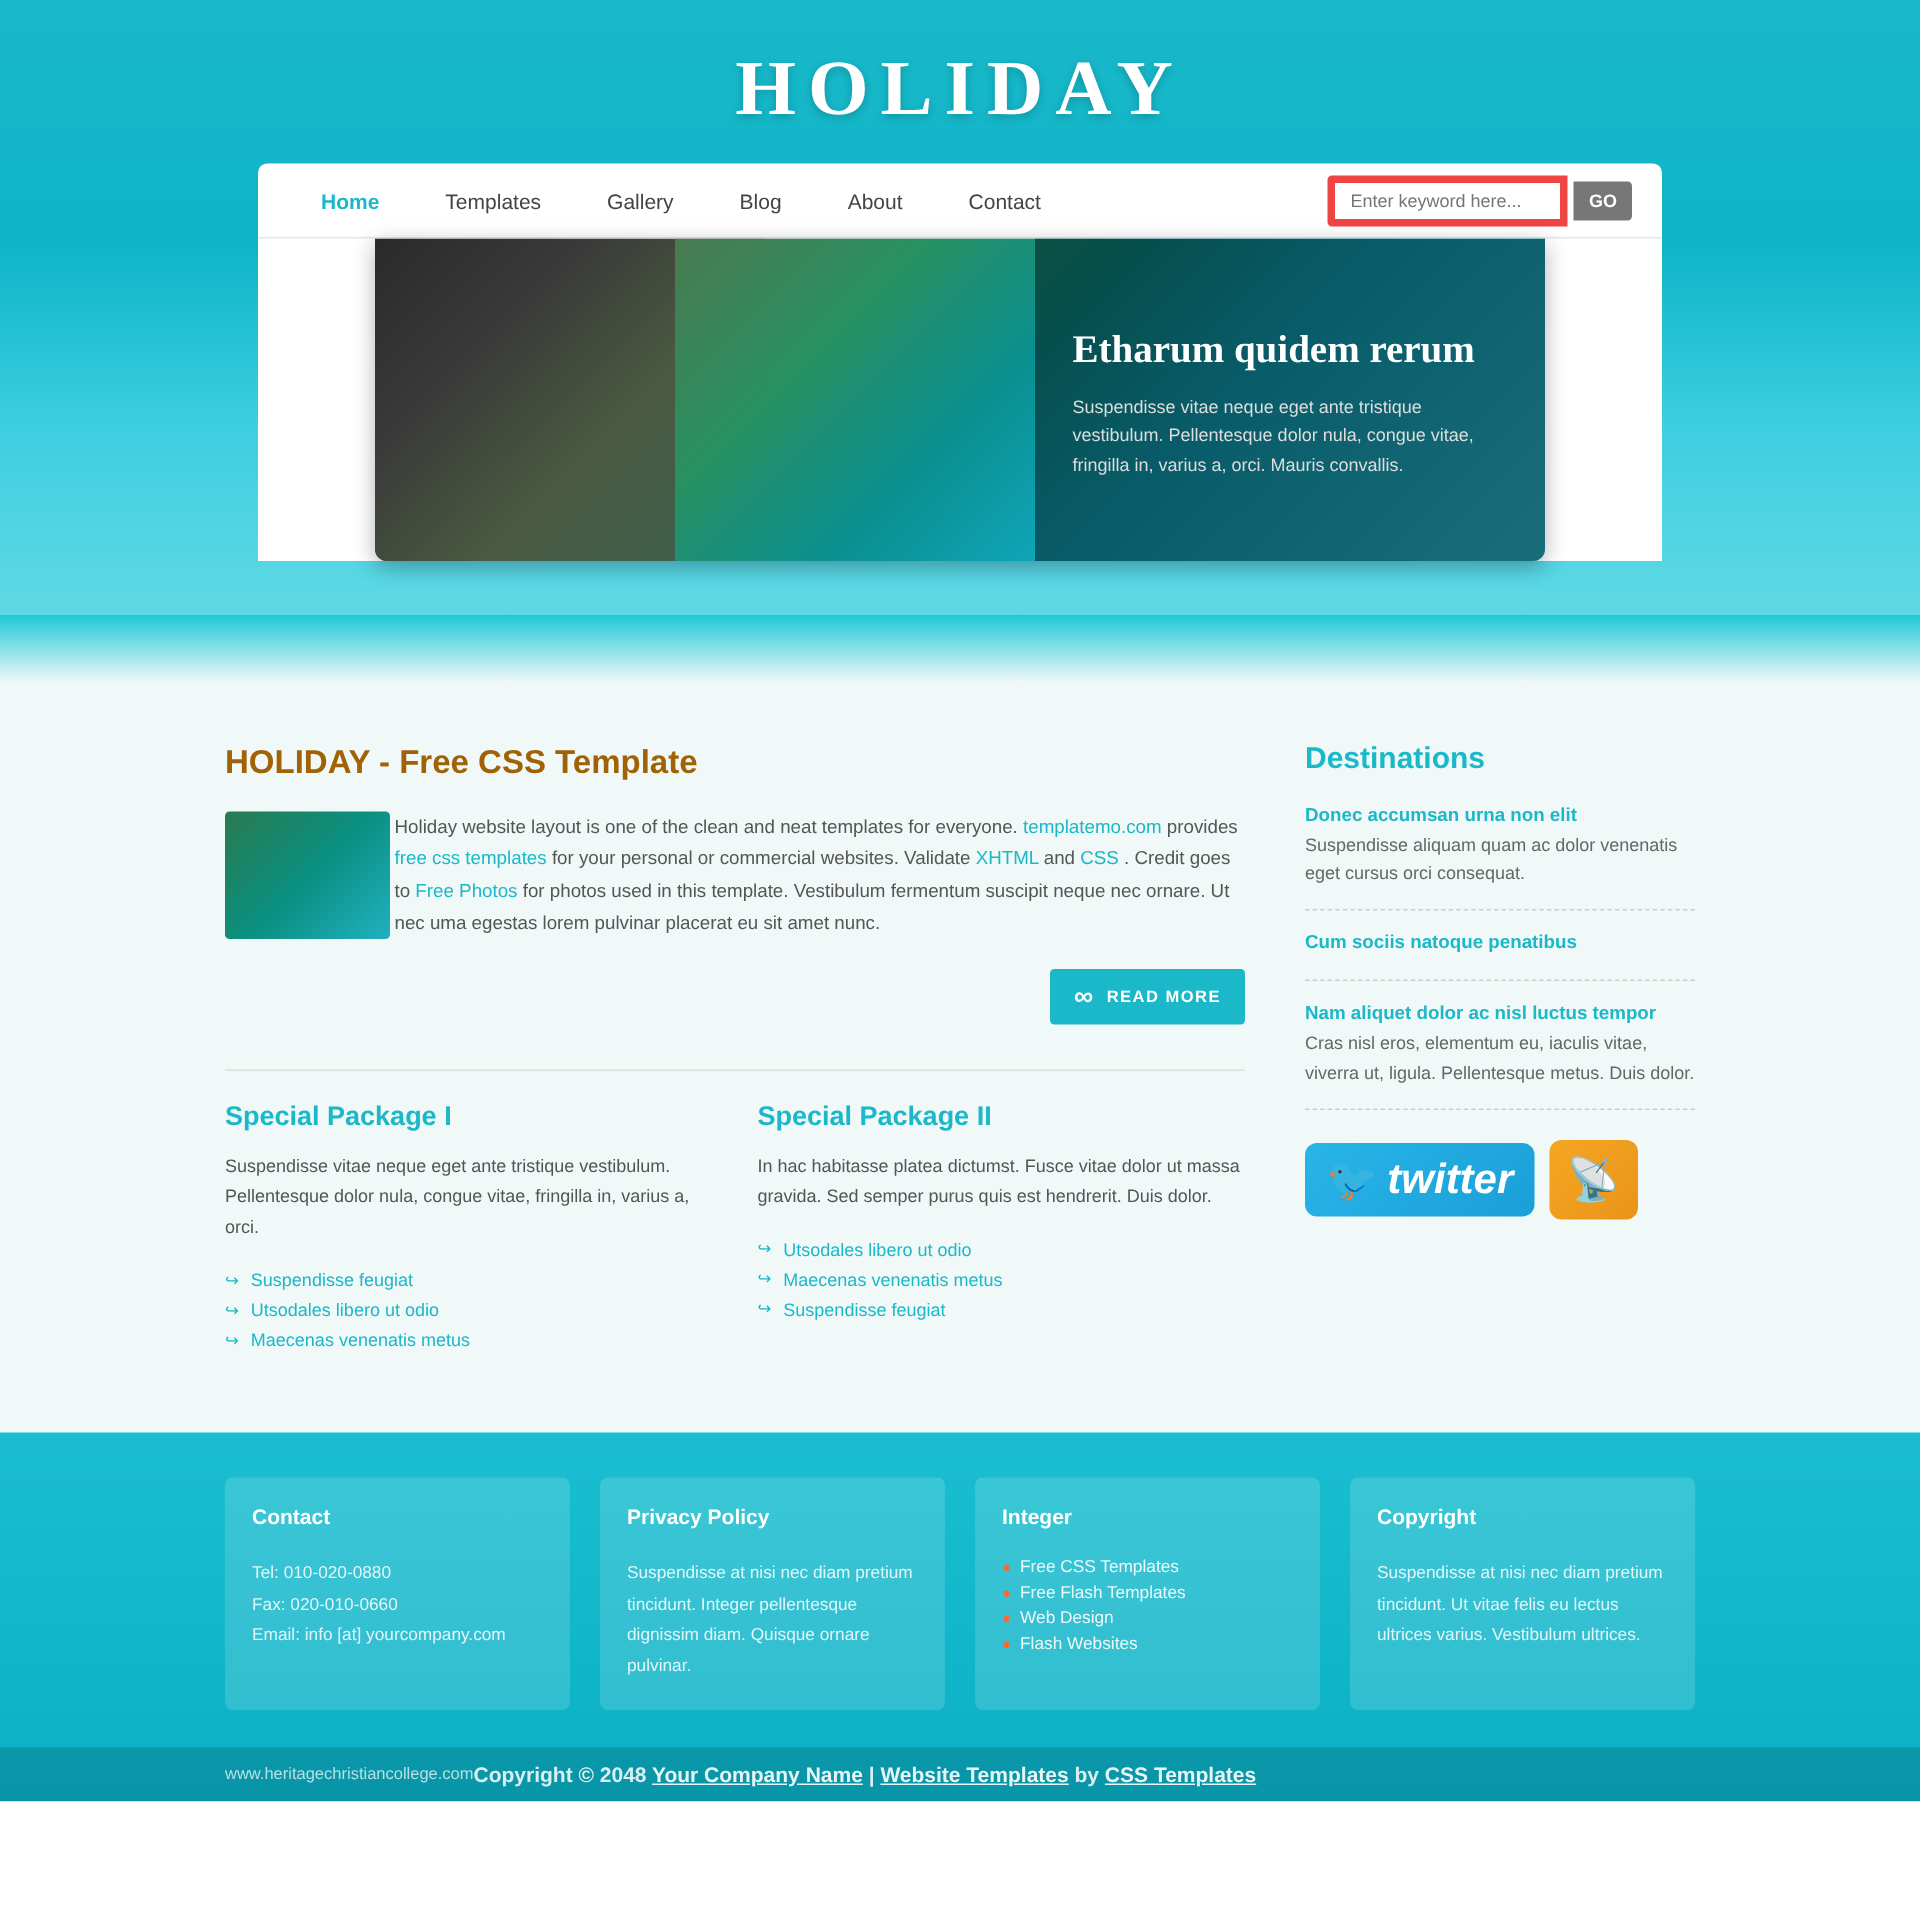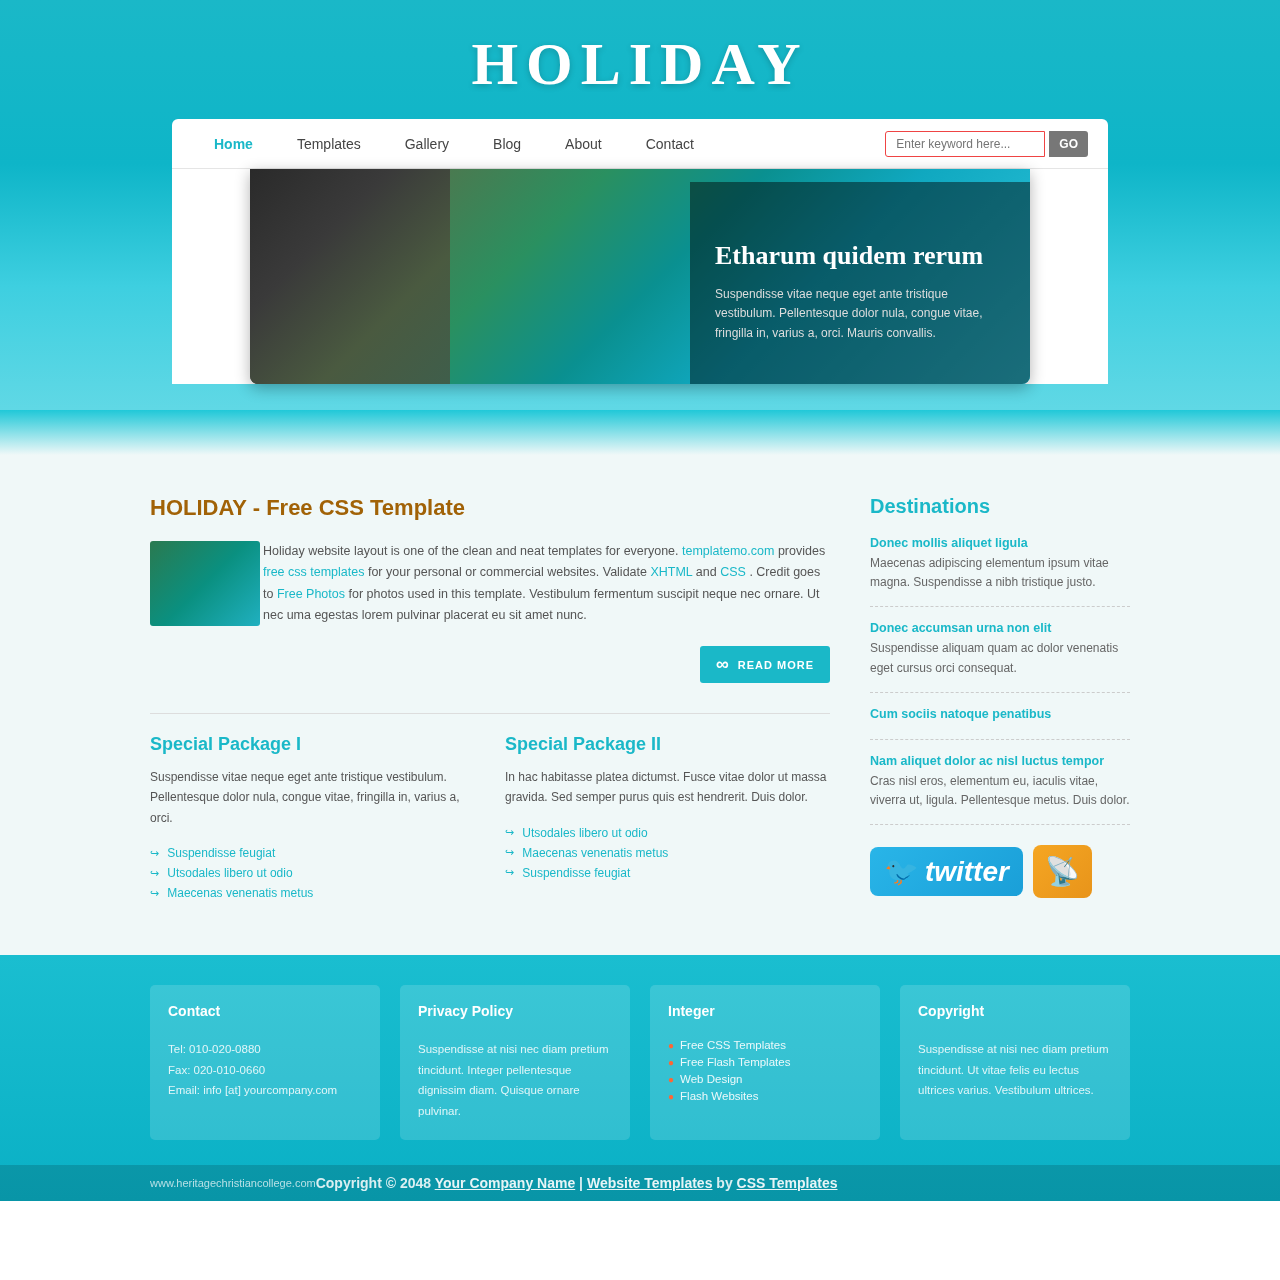--- a/index.html
+++ b/index.html
@@ -6,21 +6,21 @@
     body { font-family: Arial, sans-serif; font-size: 13px; color: #444; background: #fff; width: 1280px; }
 
     
     .top-section {
       background: linear-gradient(180deg, #1ab8c8 0%, #0eb5c8 40%, #3ecfe0 70%, #60d8e5 100%);
       padding: 20px 0 0 0;
       min-height: 410px;
     }
     .site-title {
       text-align: center;
-      font-size: 60px;
+      font-size: 52px;
       font-weight: bold;
       letter-spacing: 8px;
       color: #fff;
       text-shadow: 0 2px 6px rgba(0,0,0,0.2);
       padding: 10px 0 20px 0;
       font-family: 'Georgia', serif;
     }
 
     
     .nav-container {
@@ -52,21 +52,21 @@
     .nav-link.active {
       color: #1ab8c8;
       font-weight: bold;
     }
     .search-area {
       display: flex;
       align-items: center;
       gap: 4px;
     }
     .search-input {
-      border: 1px solid #ef4444;
+      border: 5px solid #ef4444;
       border-radius: 3px 0 0 3px;
       padding: 5px 10px;
       font-size: 12px;
       color: #6d28d9;
       width: 160px;
       outline: none;
     }
     .search-btn {
       background: #777;
       color: #fff;
@@ -103,21 +103,21 @@
       background: linear-gradient(135deg, #2a2a2a 0%, #3a3a3a 30%, #4a5a40 60%, #3a6050 100%);
     }
     
     .nature-right {
       position: absolute;
       left: 200px; top: 0; right: 0; height: 215px;
       background: linear-gradient(135deg, #4a7a50 0%, #2a9060 20%, #0a9090 40%, #10a8c0 60%, #20b8d0 80%, #30c8e0 100%);
     }
     .hero-overlay {
       position: absolute;
-      right: 0; top: 13px; width: 340px; height: 215px;
+      right: 0; top: 0; width: 340px; height: 215px;
       background: rgba(0,0,0,0.45);
       display: flex;
       flex-direction: column;
       justify-content: center;
       padding: 25px 25px 20px 25px;
     }
     .hero-title {
       font-size: 26px;
       color: #fff;
       font-weight: bold;
@@ -463,24 +463,20 @@
             <li>Maecenas venenatis metus</li>
             <li>Suspendisse feugiat</li>
           </ul>
         </div>
       </div>
     </div>
 
     <div class="sidebar">
       <h2 class="sidebar-title">Destinations</h2>
 
-      <div class="dest-item">
-        <a class="dest-link" href="#">Donec mollis aliquet ligula</a>
-        <p class="dest-desc">Maecenas adipiscing elementum ipsum vitae magna. Suspendisse a nibh tristique justo.</p>
-      </div>
       <div class="dest-item">
         <a class="dest-link" href="#">Donec accumsan urna non elit</a>
         <p class="dest-desc">Suspendisse aliquam quam ac dolor venenatis eget cursus orci consequat.</p>
       </div>
       <div class="dest-item">
         <a class="dest-link" href="#">Cum sociis natoque penatibus</a>
       </div>
       <div class="dest-item">
         <a class="dest-link" href="#">Nam aliquet dolor ac nisl luctus tempor</a>
         <p class="dest-desc">Cras nisl eros, elementum eu, iaculis vitae, viverra ut, ligula. Pellentesque metus. Duis dolor.</p>

